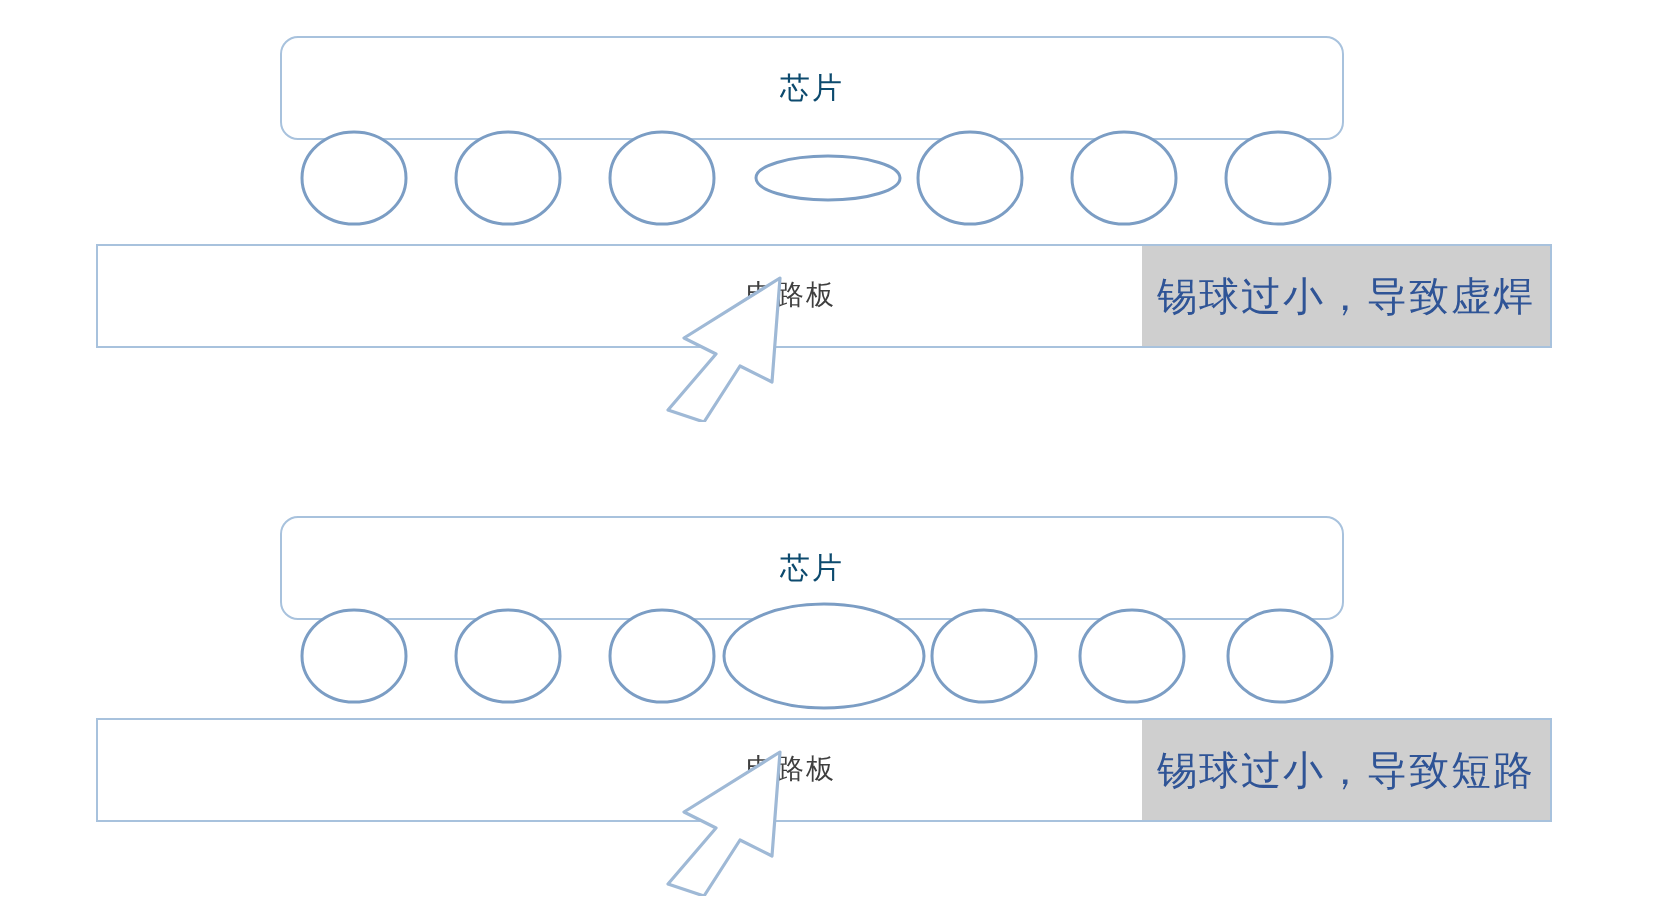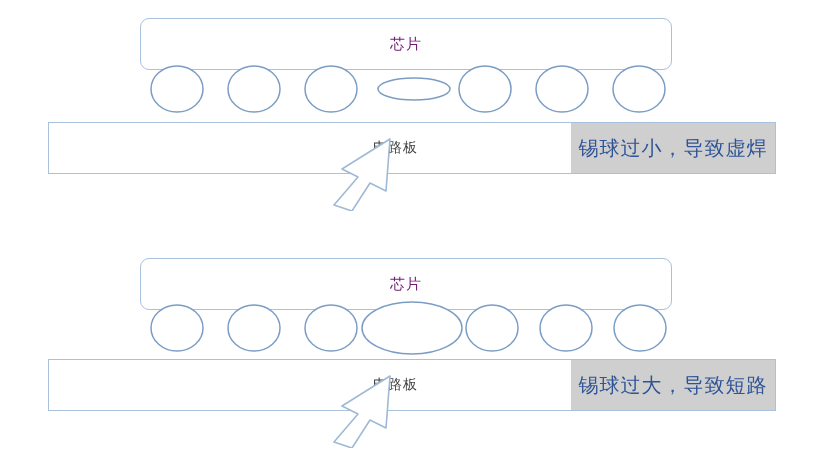--- a/index.html
+++ b/index.html
@@ -32,21 +32,21 @@
     box-sizing: border-box;
     border: 1.6px solid #a8c2dd;
     border-radius: 9px;
     background: #ffffff;
     display: flex;
     align-items: center;
     justify-content: center;
   }
   .chip-label {
     font-size: 15px;
-    color: #701a75;
+    color: #0c4a6e;
     letter-spacing: 1px;
   }
 
   
   .ball-band {
     position: absolute;
     left: 0;
     width: 830px;
     height: 58px;
   }
@@ -149,21 +149,21 @@
       <ellipse cx="412" cy="31" rx="50" ry="26" fill="#ffffff" stroke="#7b9dc4" stroke-width="1.5"></ellipse>
       <ellipse cx="492" cy="31" rx="26" ry="23" fill="#ffffff" stroke="#7b9dc4" stroke-width="1.5"></ellipse>
       <ellipse cx="566" cy="31" rx="26" ry="23" fill="#ffffff" stroke="#7b9dc4" stroke-width="1.5"></ellipse>
       <ellipse cx="640" cy="31" rx="26" ry="23" fill="#ffffff" stroke="#7b9dc4" stroke-width="1.5"></ellipse>
     </svg>
   </div>
 
   <div class="pcb-bar" style="top:119px;">
     <span class="pcb-label">电路板</span>
     <div class="caption-box">
-      <span class="caption-text">锡球过大，导致短路</span>
+      <span class="caption-text">锡球过小，导致短路</span>
     </div>
   </div>
 
   <div class="callout-arrow" style="top:130px;">
     <svg width="108" height="78" viewBox="0 0 108 78" xmlns="http://www.w3.org/2000/svg">
       <path d="M78 6 L30 36 L46 44 L22 72 L40 78 L58 50 L74 58 Z" fill="#ffffff" stroke="#9fb9d6" stroke-width="1.6" stroke-linejoin="round"></path>
     </svg>
   </div>
 
 </div>

